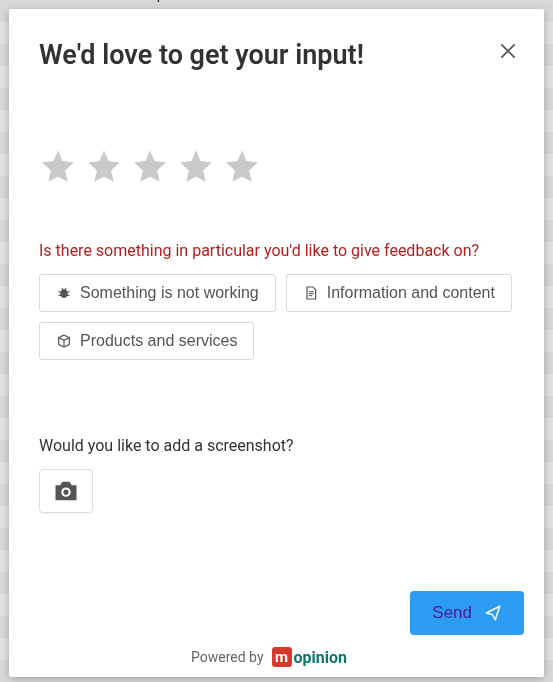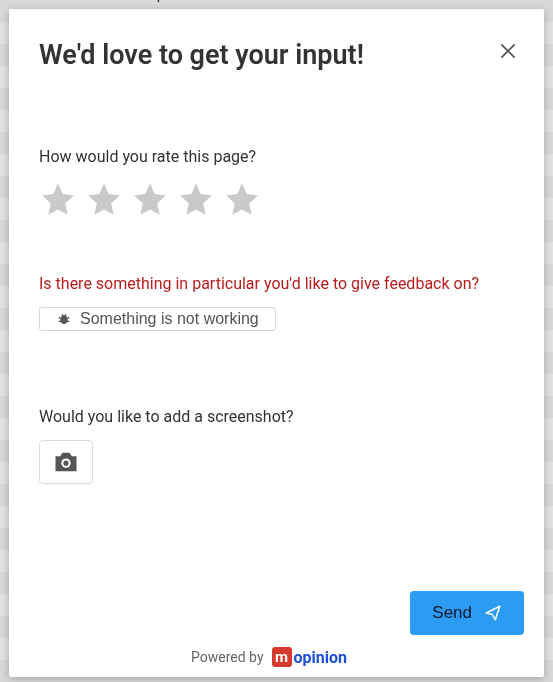--- a/index.html
+++ b/index.html
@@ -114,21 +114,21 @@
     margin-top: 14px;
     display: flex;
     flex-wrap: wrap;
     gap: 10px;
   }
   .cat-btn {
     border: 1px solid #d9d9d9;
     background: #ffffff;
     color: #555555;
     font-size: 16px;
-    padding: 3px 16px;
+    padding: 10px 16px;
     border-radius: 3px;
     cursor: pointer;
     display: inline-flex;
     align-items: center;
     gap: 8px;
     line-height: 1;
   }
   .cat-btn svg { width: 16px; height: 16px; fill: #555555; stroke: #555555; }
 
   .screenshot-block { margin-top: 76px; }
@@ -150,21 +150,21 @@
     box-shadow: 0 1px 0 rgba(0,0,0,0.03);
   }
   .camera-btn svg { width: 28px; height: 24px; fill: #555555; }
 
   .modal-footer {
     padding: 12px 20px 4px 20px;
     text-align: right;
   }
   .send-btn {
     background: #2b9cf2;
-    color: #0f172a;
+    color: #4c1d95;
     border: none;
     border-radius: 4px;
     font-size: 17px;
     padding: 12px 22px;
     cursor: pointer;
     display: inline-flex;
     align-items: center;
     gap: 12px;
   }
   .send-btn svg { width: 18px; height: 18px; stroke: #ffffff; fill: none; stroke-width: 2; }
@@ -192,21 +192,21 @@
     width: 20px;
     height: 20px;
     border-radius: 3px;
     display: inline-flex;
     align-items: center;
     justify-content: center;
     line-height: 1;
   }
   .powered .m-text {
     font-weight: 700;
-    color: #1d4ed8;
+    color: #0f766e;
     font-size: 16px;
   }
 </style>
 </head>
 <body>
 
 <div class="page-bg">
   <div class="url-bar">
     <span class="url-text">ourwebsite.com/example</span>
   </div>
@@ -220,21 +220,20 @@
       <svg viewBox="0 0 24 24">
         <line x1="4" y1="4" x2="20" y2="20"></line>
         <line x1="20" y1="4" x2="4" y2="20"></line>
       </svg>
     </div>
   </div>
 
   <div class="modal-body">
 
     <div class="question">
-      <div class="question-label">How would you rate this page?</div>
       <div class="stars">
         <span class="star">
           <svg viewBox="0 0 24 24">
               <path d="M12 2l2.9 6.9L22 9.8l-5.5 5 1.6 7.2L12 18.6 5.9 22l1.6-7.2L2 9.8l7.1-.9L12 2z"></path>
             </svg>
         </span>
         <span class="star">
           <svg viewBox="0 0 24 24">
               <path d="M12 2l2.9 6.9L22 9.8l-5.5 5 1.6 7.2L12 18.6 5.9 22l1.6-7.2L2 9.8l7.1-.9L12 2z"></path>
             </svg>
@@ -267,21 +266,38 @@
             <line x1="4" y1="10" x2="8" y2="11" stroke-width="2"></line>
             <line x1="20" y1="10" x2="16" y2="11" stroke-width="2"></line>
             <line x1="4" y1="16" x2="8" y2="15" stroke-width="2"></line>
             <line x1="20" y1="16" x2="16" y2="15" stroke-width="2"></line>
             <line x1="9" y1="5" x2="11" y2="8" stroke-width="2"></line>
             <line x1="15" y1="5" x2="13" y2="8" stroke-width="2"></line>
           </svg>
           <span>Something is not working</span>
         </button>
 
-
+        <button class="cat-btn">
+          <svg viewBox="0 0 24 24">
+            <path d="M6 3h9l4 4v14H6z" fill="none" stroke-width="1.8"></path>
+            <line x1="9" y1="10" x2="16" y2="10" stroke-width="1.6"></line>
+            <line x1="9" y1="13" x2="16" y2="13" stroke-width="1.6"></line>
+            <line x1="9" y1="16" x2="14" y2="16" stroke-width="1.6"></line>
+          </svg>
+          <span>Information and content</span>
+        </button>
+
+        <button class="cat-btn">
+          <svg viewBox="0 0 24 24">
+            <path d="M12 3l8 4v10l-8 4-8-4V7z" fill="none" stroke-width="1.8"></path>
+            <path d="M4 7l8 4 8-4" fill="none" stroke-width="1.8"></path>
+            <line x1="12" y1="11" x2="12" y2="21" stroke-width="1.8"></line>
+          </svg>
+          <span>Products and services</span>
+        </button>
 
 
       </div>
     </div>
 
     <div class="screenshot-block">
       <div class="screenshot-label">Would you like to add a screenshot?</div>
       <button class="camera-btn">
         <svg viewBox="0 0 24 20">
           <path d="M3 5h4l2-3h6l2 3h4v13H3z"></path>

